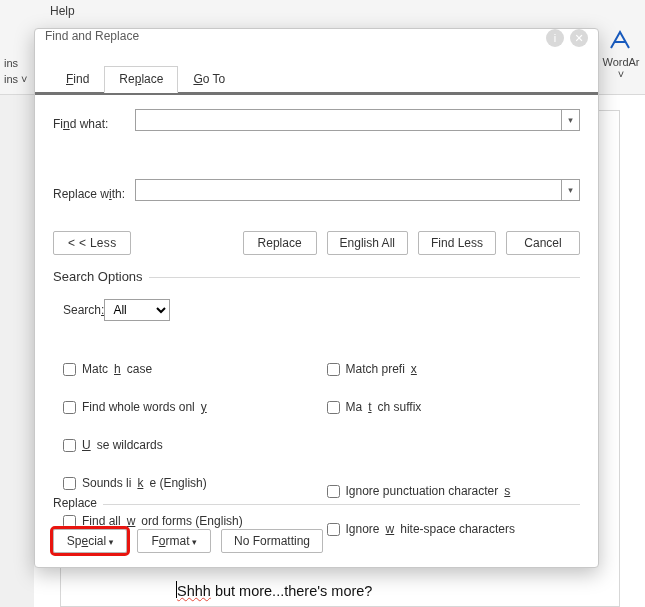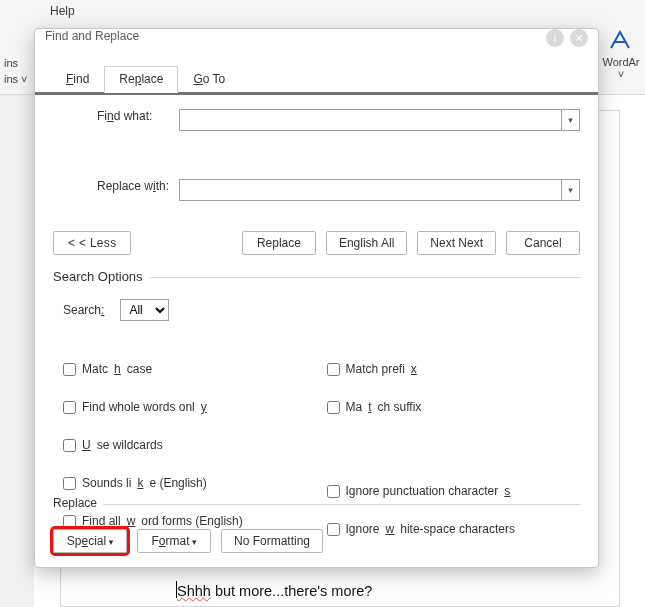--- a/index.html
+++ b/index.html
@@ -120,23 +120,22 @@
     top:1px;
   }
   .tab.active {
     border-color: #d0d0d0;
     background: #fff;
     border-bottom:1px solid #fff;
   }
   .dlg-body { padding: 14px 18px 10px 18px; }
   .field-row {
     display: flex;
-    align-items: flex-start;
+    align-items: flex-end;
     margin-bottom: 48px;
-    margin-left: 44px;
   }
   .field-row.replace-with { margin-bottom: 30px; }
   .field-label { width: 82px; font-size: 12px; color:#333; }
   .combo {
     flex: 1;
     display:flex;
     border:1px solid #a0a0a0;
     height:22px;
     background:#fff;
   }
@@ -172,26 +171,26 @@
     font-size:13px;
     color:#333;
     border-top:1px solid #d8d8d8;
     padding-top:0;
     position:relative;
   }
   .section-hd span{
     position:relative; top:-9px; background:#fff; padding-right:6px;
   }
   .search-row {
-    display:flex; align-items:center; gap:16px;
+    display:flex; align-items:center; gap:0;
     margin:6px 0 12px 10px;
   }
   select.small{
     height:22px; border:1px solid #a0a0a0; font-size:12px; padding:0 4px;
-    width:49px; background:#fff;
+    width:66px; background:#fff;
   }
   .opts {
     display:flex;
     margin-left:10px;
   }
   .opts-col { flex:1; display:flex; flex-direction:column; gap:24px;margin-top:29px; }
   .opts-col.right { flex:1; padding-left:10px; }
   .chk {
     display:flex; align-items:center; gap:6px;
     font-size:12px; color:#333;
@@ -301,21 +300,21 @@
         <input value="" style="">
         <div class="dd">▾</div>
       </div>
     </div>
 
     <div class="btnrow">
       <button class="std less">&lt; &lt;  Less</button>
       <div class="spacer"></div>
       <button class="std">Replace</button>
       <button class="std">English All</button>
-      <button class="std">Next Next</button>
+      <button class="std">Find Less</button>
       <button class="std">Cancel</button>
     </div>
 
     <div class="section-hd"><span>Search Options</span></div>
 
     <div class="search-row">
       <span>Search<u class="k">:</u></span>
       <select class="small">
         <option>All</option>
       </select>

